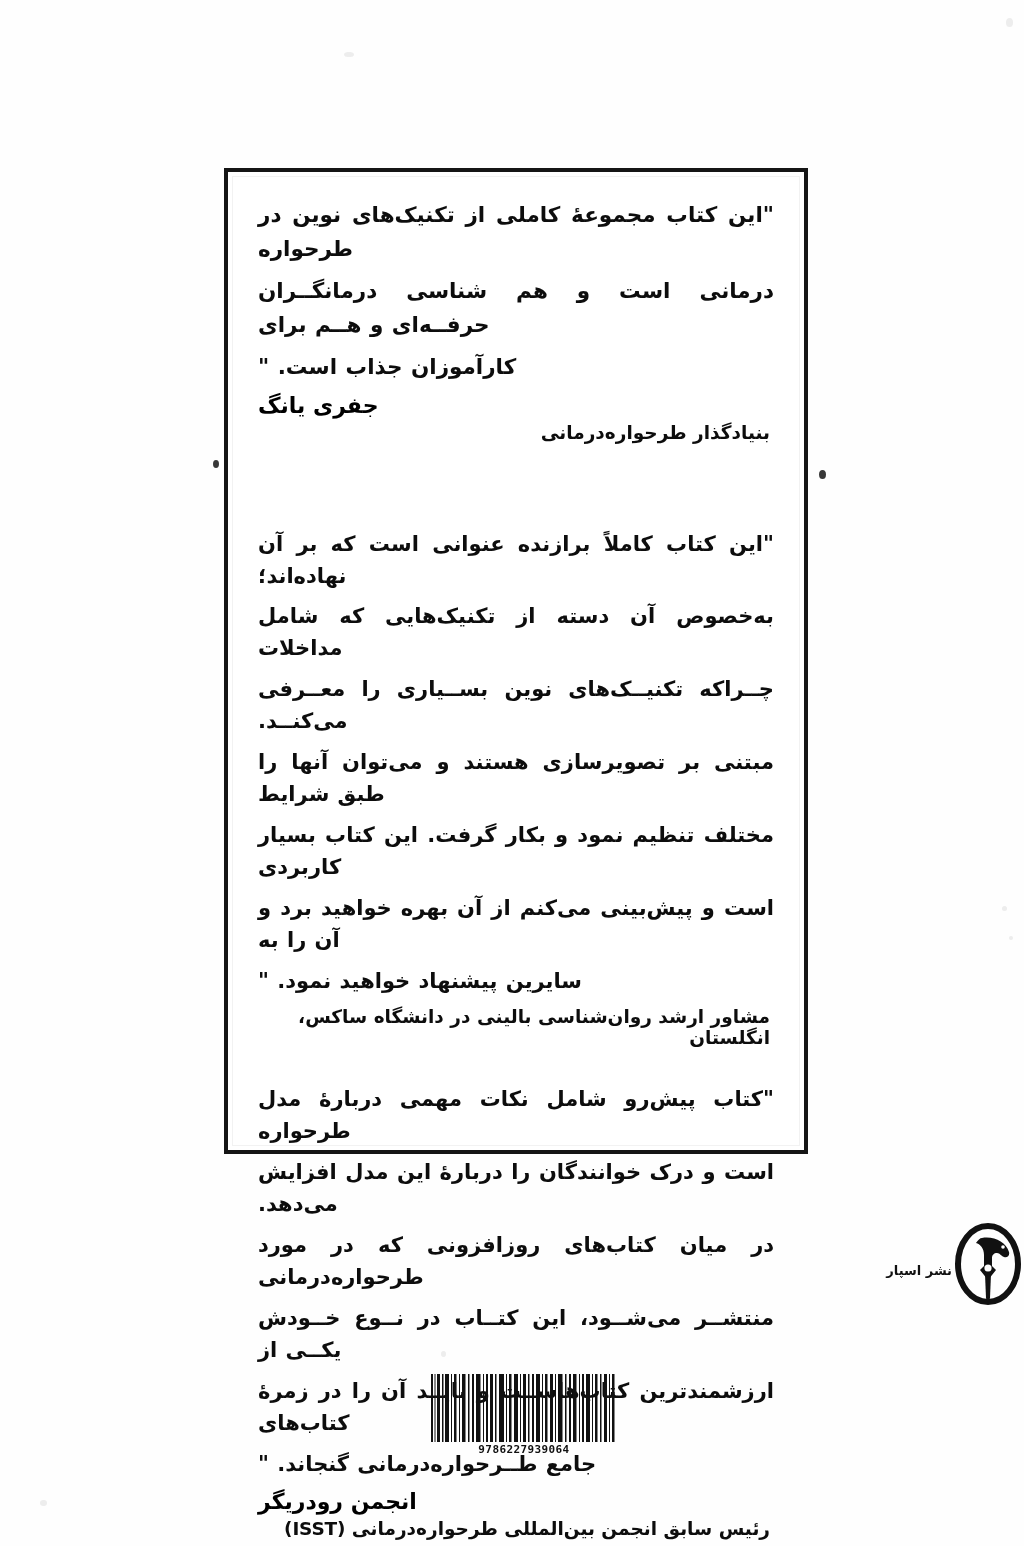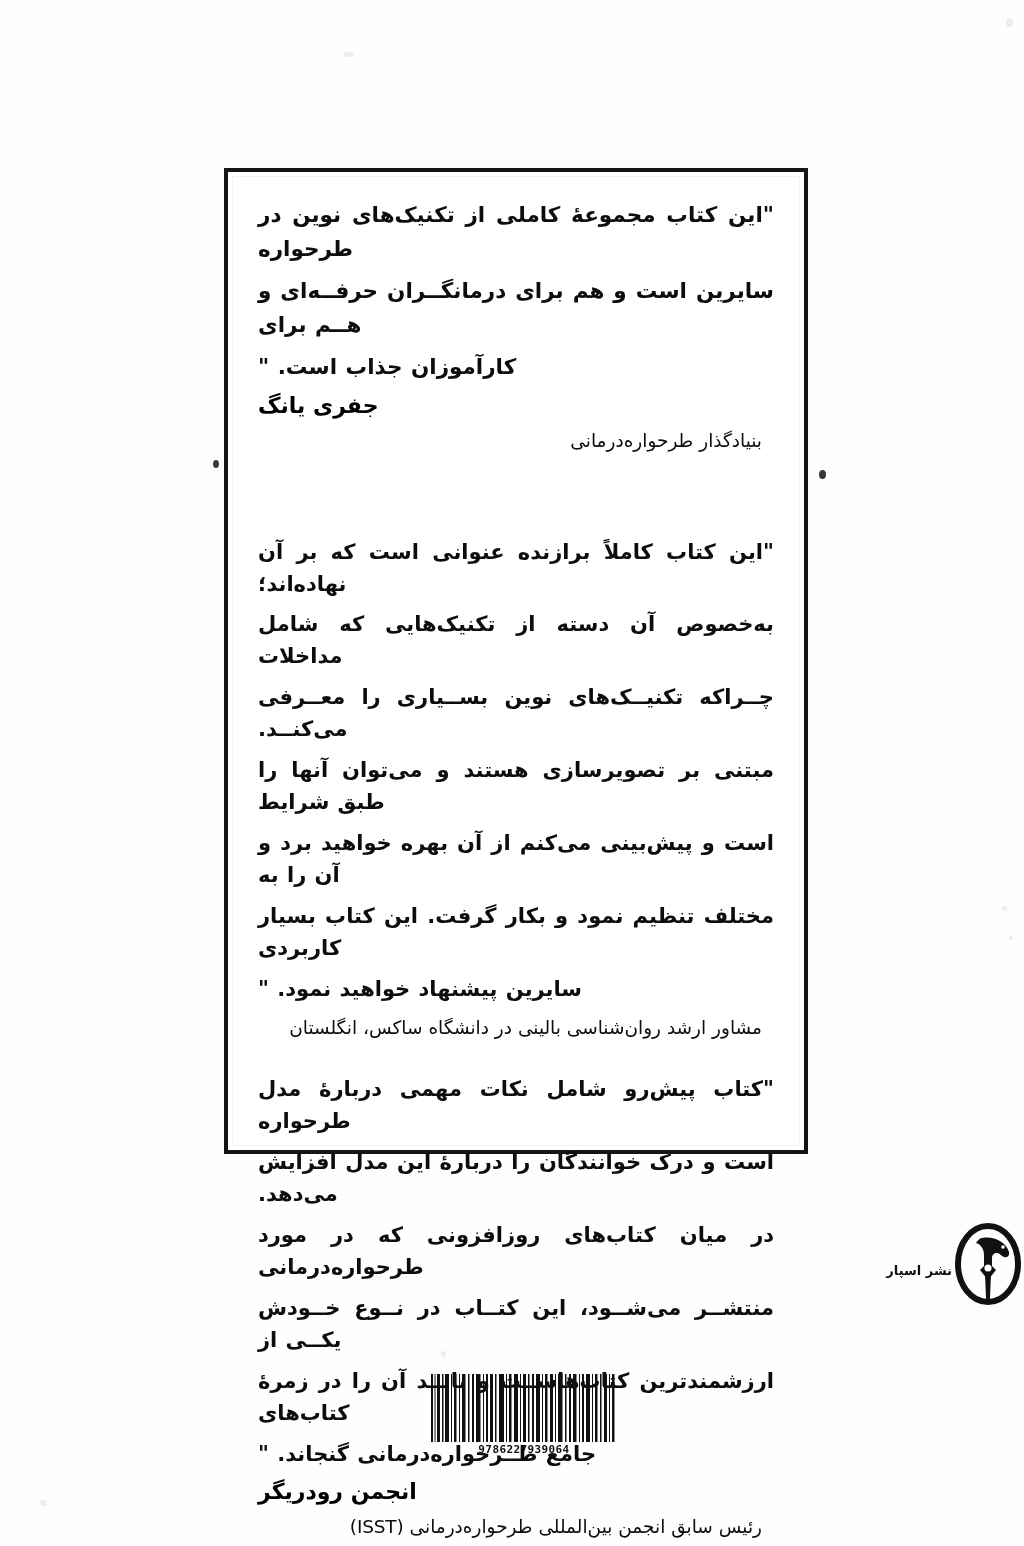--- a/index.html
+++ b/index.html
@@ -76,23 +76,23 @@
   .attrib-name {
     font-size: 22px;
     font-weight: 800;
     color: #000;
     margin: 0 0 2px 0;
     text-align: left;
     letter-spacing: -0.2px;
   }
   .attrib-role {
     font-size: 18.5px;
-    font-weight: 400;
+    font-weight: 700;
     color: #0d0d0d;
-    margin: 12px;
+    margin: 4px;
     text-align: right;
     letter-spacing: -0.2px;
   }
   .attrib-role.wide { text-align: right; }
 
   
   .publisher {
     position: absolute;
     left: 0;
     right: 0;
@@ -146,33 +146,33 @@
   <div class="speck" style="left:1009px;top:936px;width:4px;height:4px;"></div>
   <div class="speck" style="left:441px;top:1351px;width:5px;height:6px;"></div>
   <div class="speck" style="left:40px;top:1500px;width:7px;height:6px;"></div>
   <div class="speck" style="left:819px;top:470px;width:7px;height:9px;background:#222;opacity:.9;"></div>
   <div class="speck" style="left:213px;top:460px;width:6px;height:8px;background:#222;opacity:.9;"></div>
 
   <div class="quote-frame">
 
     <div class="quote-block b1">
       <p class="quote-text">"این کتاب مجموعهٔ کاملی از تکنیک‌های نوین در طرحواره</p>
-      <p class="quote-text">سایرین است و هم برای درمانگــران حرفــه‌ای و هــم برای</p>
+      <p class="quote-text">درمانی است و هم شناسی درمانگــران حرفــه‌ای و هــم برای</p>
       <p class="quote-text" style="text-align-last:left;">کارآموزان جذاب است. "</p>
       <p class="attrib-name">جفری یانگ</p>
       <p class="attrib-role">بنیادگذار طرحواره‌درمانی</p>
     </div>
 
     <div class="quote-block b2">
       <p class="quote-text tight">"این کتاب کاملاً برازنده عنوانی است که بر آن نهاده‌اند؛</p>
       <p class="quote-text tight">به‌خصوص آن دسته از تکنیک‌هایی که شامل مداخلات</p>
       <p class="quote-text tight">چــراکه تکنیــک‌های نوین بســیاری را معــرفی می‌کنــد.</p>
       <p class="quote-text tight">مبتنی بر تصویرسازی هستند و می‌توان آنها را طبق شرایط</p>
+      <p class="quote-text tight">مختلف تنظیم نمود و بکار گرفت. این کتاب بسیار کاربردی</p>
       <p class="quote-text tight">است و پیش‌بینی می‌کنم از آن بهره خواهید برد و آن را به</p>
-      <p class="quote-text tight">مختلف تنظیم نمود و بکار گرفت. این کتاب بسیار کاربردی</p>
       <p class="quote-text tight" style="text-align-last:left;">سایرین پیشنهاد خواهید نمود. "</p>
       <p class="attrib-role wide">مشاور ارشد روان‌شناسی بالینی در دانشگاه ساکس، انگلستان</p>
     </div>
 
     <div class="quote-block b3">
       <p class="quote-text tight">"کتاب پیش‌رو شامل نکات مهمی دربارهٔ مدل طرحواره</p>
       <p class="quote-text tight">است و درک خوانندگان را دربارهٔ این مدل افزایش می‌دهد.</p>
       <p class="quote-text tight">در میان کتاب‌های روزافزونی که در مورد طرحواره‌درمانی</p>
       <p class="quote-text tight">منتشــر می‌شــود، این کتــاب در نــوع خــودش یکــی از</p>
       <p class="quote-text tight">ارزشمندترین کتاب‌هاســت و بایــد آن را در زمرهٔ کتاب‌های</p>

